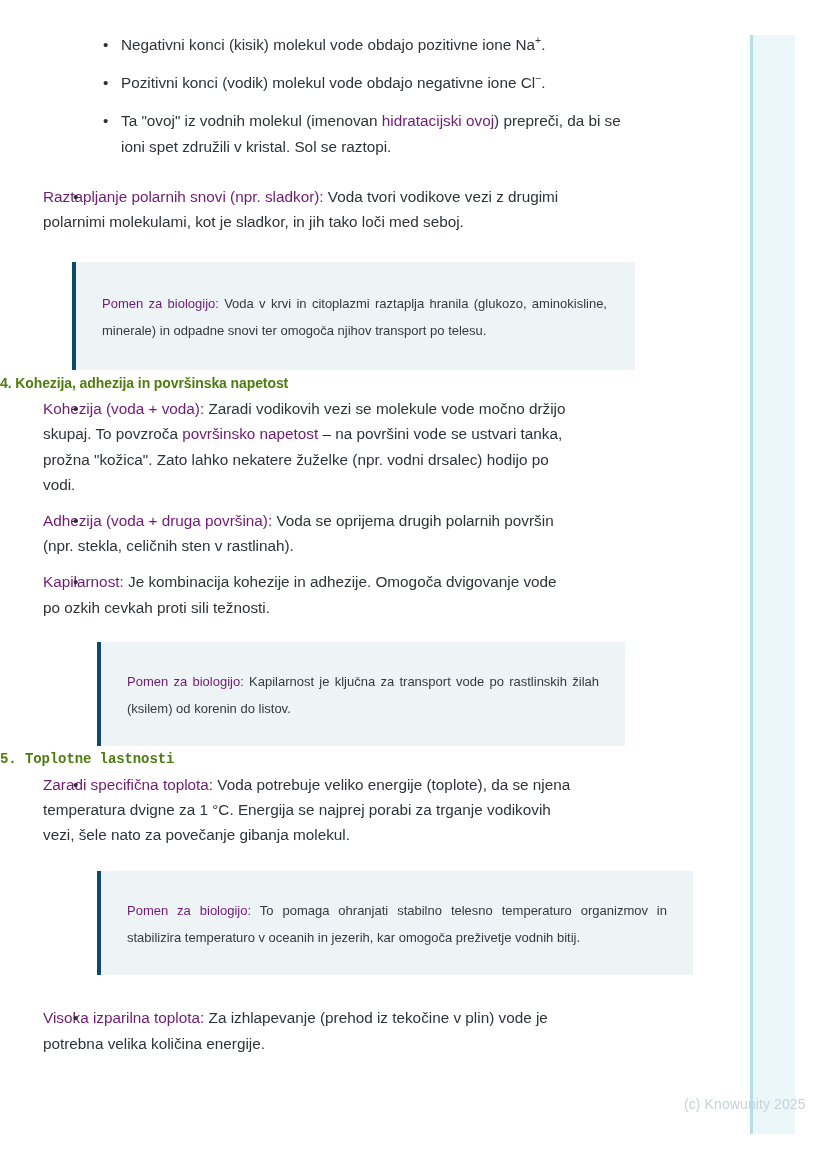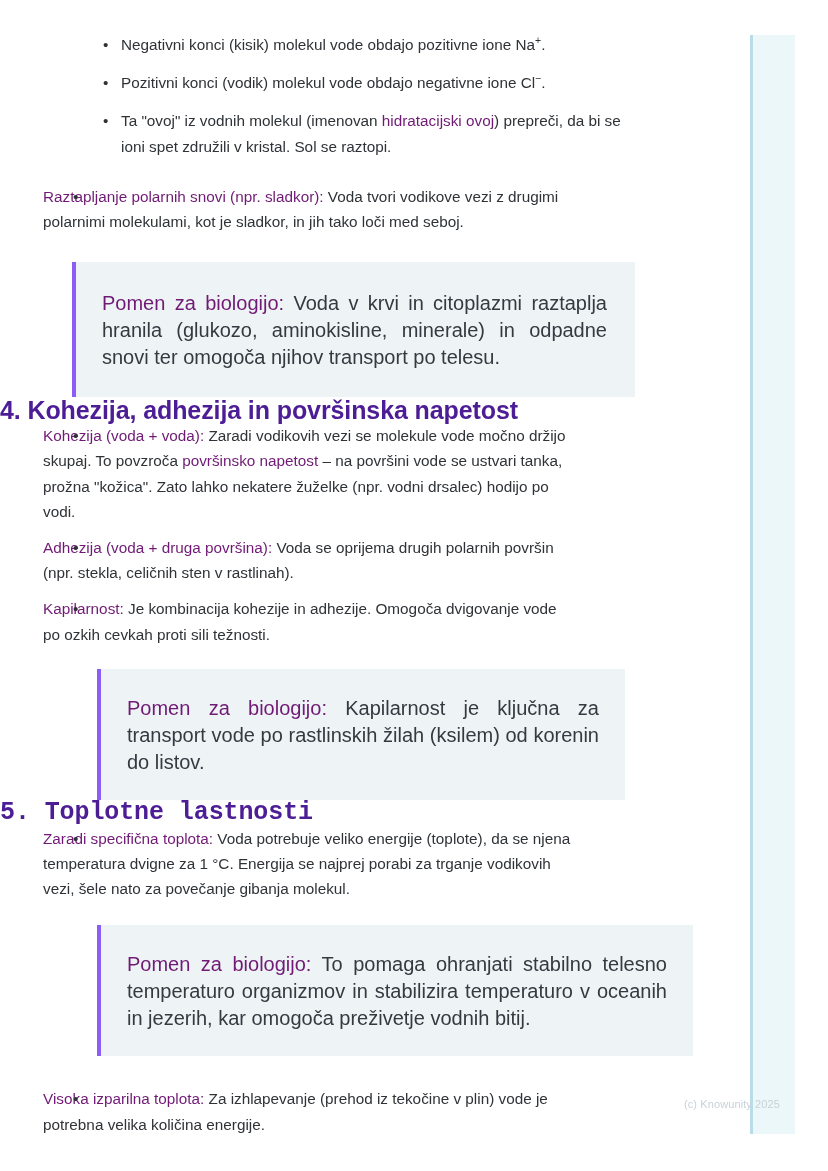--- a/index.html
+++ b/index.html
@@ -92,23 +92,23 @@
 
   sup {
     font-size: 0.68em;
     vertical-align: super;
     line-height: 0;
   }
 
   
   .callout {
     background: #eef3f6;
-    border-left: 4px solid #8b5cf6;
+    border-left: 4px solid #0c4a6e;
     box-sizing: border-box;
-    font-size: 20px;
+    font-size: 13px;
     line-height: 27px;
     color: #343a40;
     text-align: justify;
   }
   .callout .inner { display: block; }
 
   .callout-a {
     margin: 28px 0 0 72px;
     width: 563px;
     padding: 28px 28px 26px 26px;
@@ -121,39 +121,39 @@
   .callout-c {
     margin: 24px 0 0 97px;
     width: 596px;
     padding: 26px 26px 24px 26px;
   }
 
   
   h2.section {
     margin: 0;
     padding: 0;
-    font-size: 25px;
+    font-size: 14px;
     line-height: 26px;
     font-weight: bold;
-    color: #4c1d95;
+    color: #4d7c0f;
     letter-spacing: -0.1px;
   }
   .h-sec4 { margin: 41px 0 18px 72px; }
   .h-sec5 { margin: 41px 0 18px 72px; font-family: Liberation Mono, monospace; }
 
   
   .sp-12 { height: 12px; }
   .sp-30 { height: 30px; }
 
   
   #footer {
     position: absolute;
     left: 684px;
     top: 1097px;
-    font-size: 11px;
+    font-size: 14px;
     line-height: 14px;
     color: #c8d2d8;
     white-space: nowrap;
     letter-spacing: 0.1px;
   }
 </style>
 </head>
 <body>
 
 <div id="right-strip"></div>

